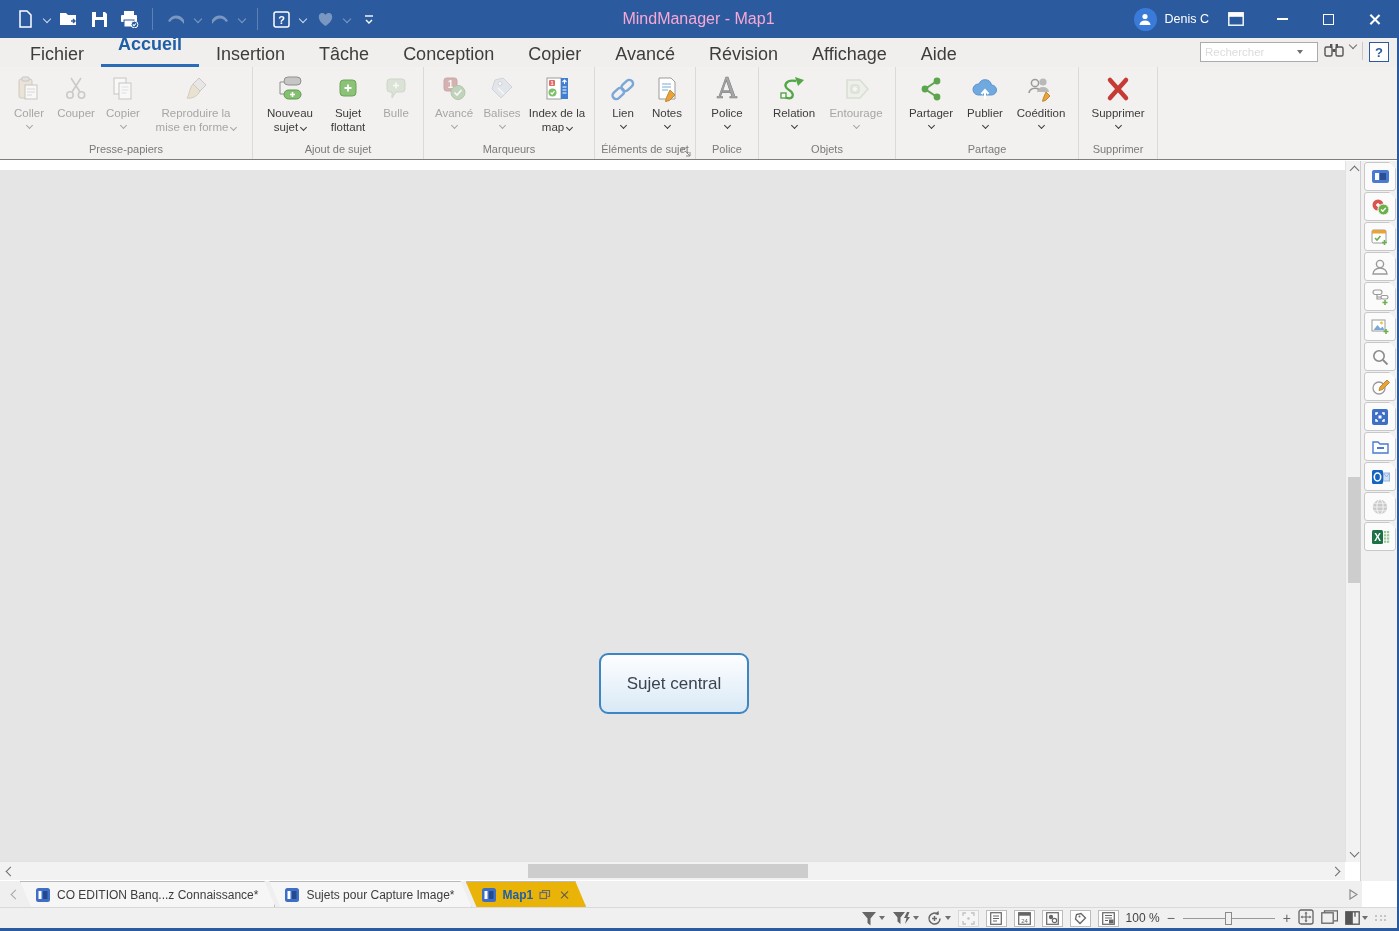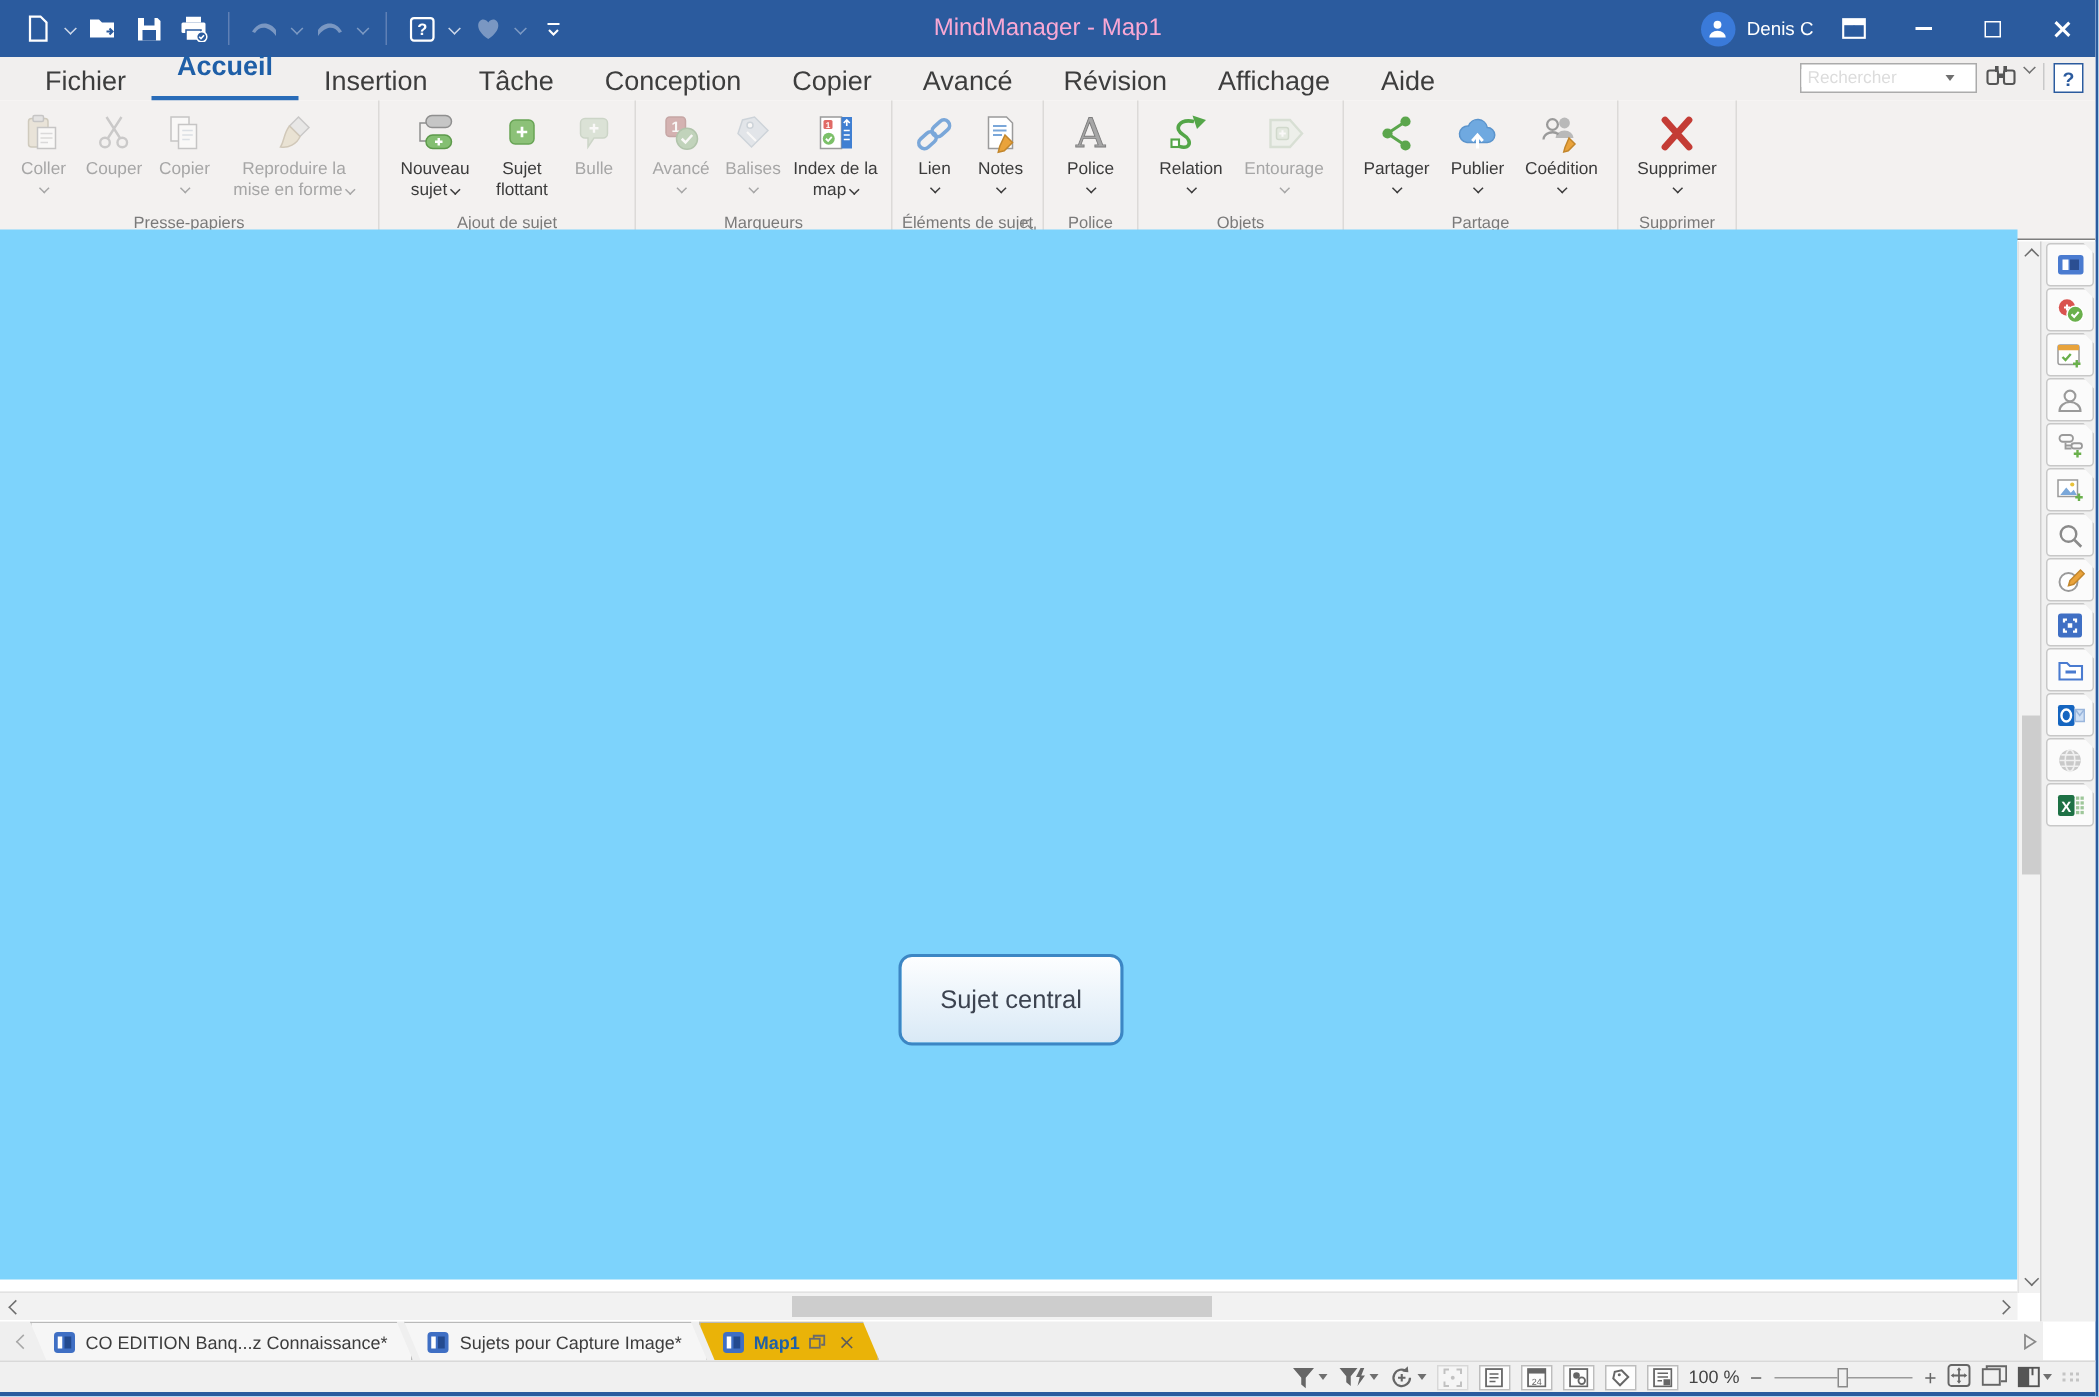--- a/index.html
+++ b/index.html
@@ -56,21 +56,21 @@
   .rbtn .lbl { display:inline; }
   .rbtn.dis { color:#a6a6a6; }
   .rbtn.dis svg { opacity:.5; filter:saturate(.55); }
   .chev { display:inline-block; width:5px; height:5px; border-right:1.2px solid currentColor;
           border-bottom:1.2px solid currentColor; transform:rotate(45deg); margin-left:3px; margin-bottom:1px; }
   .chev-below { width:5px;height:5px;border-right:1.2px solid currentColor;border-bottom:1.2px solid currentColor;
                 transform:rotate(45deg); margin-top:2px; }
   .launcher { position:absolute; right:3px; bottom:4px; width:11px; height:11px; color:#8a8a8a; }
 
   
-  .canvas { position:absolute; top:153px; left:0; width:1345px; height:700px; background:#7dd3fc;padding-left:24px; }
+  .canvas { position:absolute; top:170px; left:0; width:1345px; height:700px; background:#e5e5e5;padding-left:24px; }
   .central-topic { position:absolute; left:599px; top:483px; width:150px; height:61px;
                    border:2px solid #3c86c4; border-radius:9px;
                    background:linear-gradient(#fdfeff,#d9e9f6);
                    display:flex; align-items:center; justify-content:center;
                    font-size:17px; color:#3c4350; }
 
   
   .vscroll { position:absolute; top:161px; left:1345px; width:17px; height:701px; background:#f2f2f2; border-left:1px solid #e2e2e2; }
   .vscroll .arrow { position:absolute; left:0; width:17px; height:15px; display:flex; align-items:center; justify-content:center; }
   .vthumb { position:absolute; left:2px; top:316px; width:13px; height:106px; background:#cdcdcd; }

